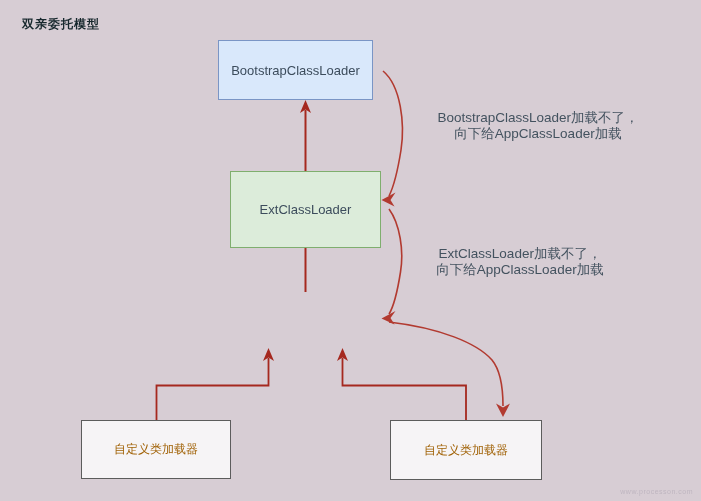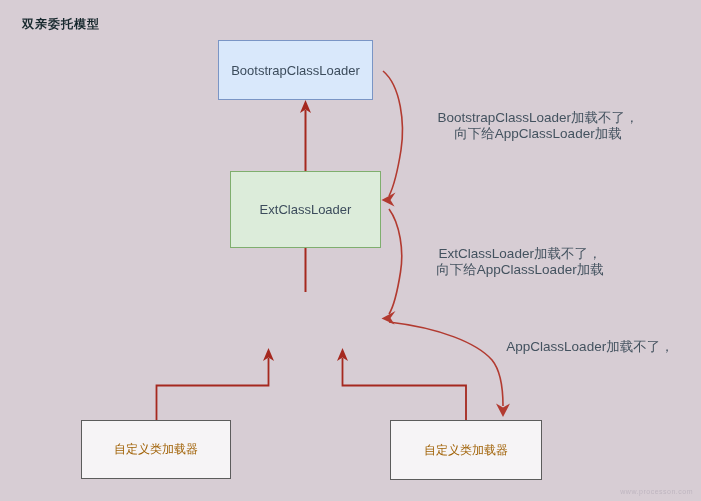--- a/index.html
+++ b/index.html
@@ -97,19 +97,18 @@
     <div>BootstrapClassLoader加载不了，</div>
     <div>向下给AppClassLoader加载</div>
   </div>
 
   <div class="annotation ann-2">
     <div>ExtClassLoader加载不了，</div>
     <div>向下给AppClassLoader加载</div>
   </div>
 
   <div class="annotation ann-3">
-    <div>AppClassLoader加载不了，</div>
   </div>
 
 
   <div class="watermark">www.processon.com</div>
 
 </div>
 
 </body></html>

